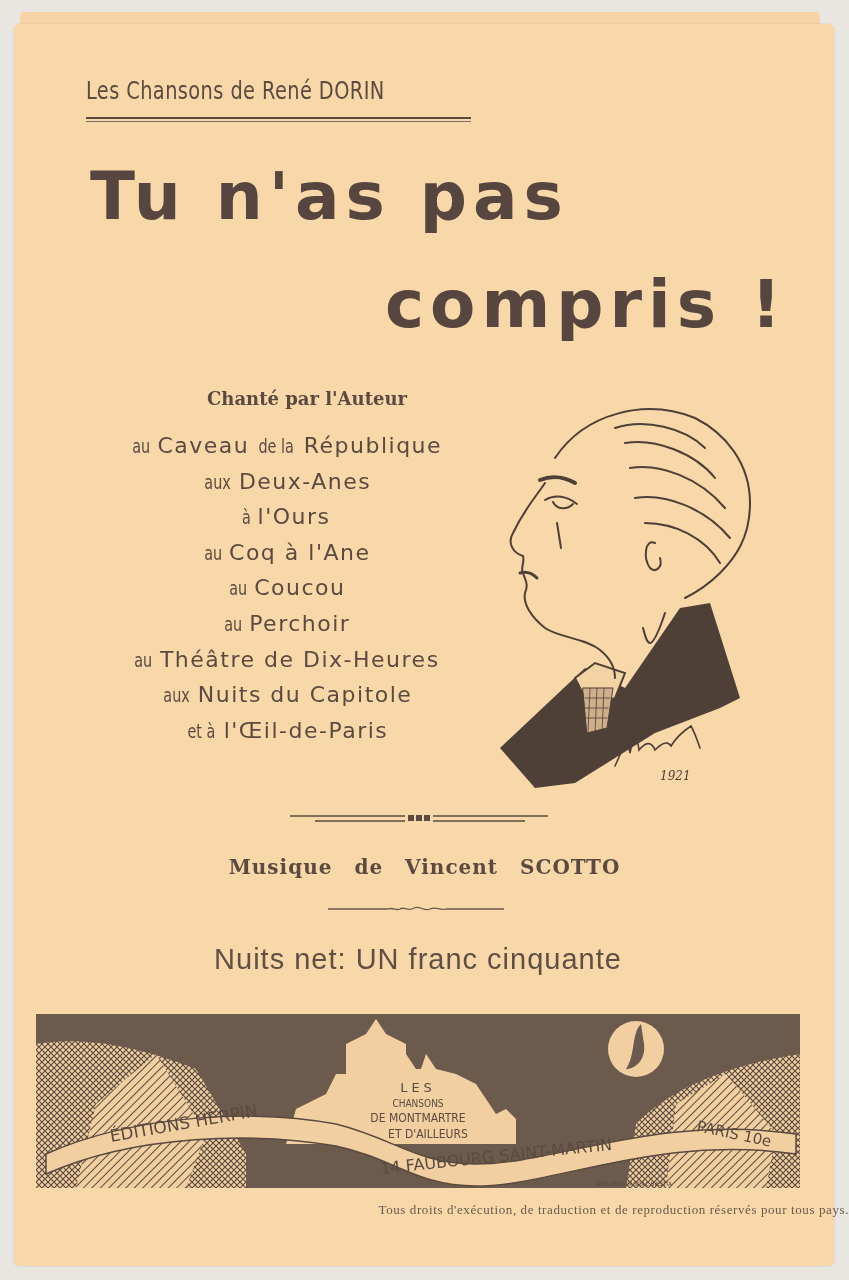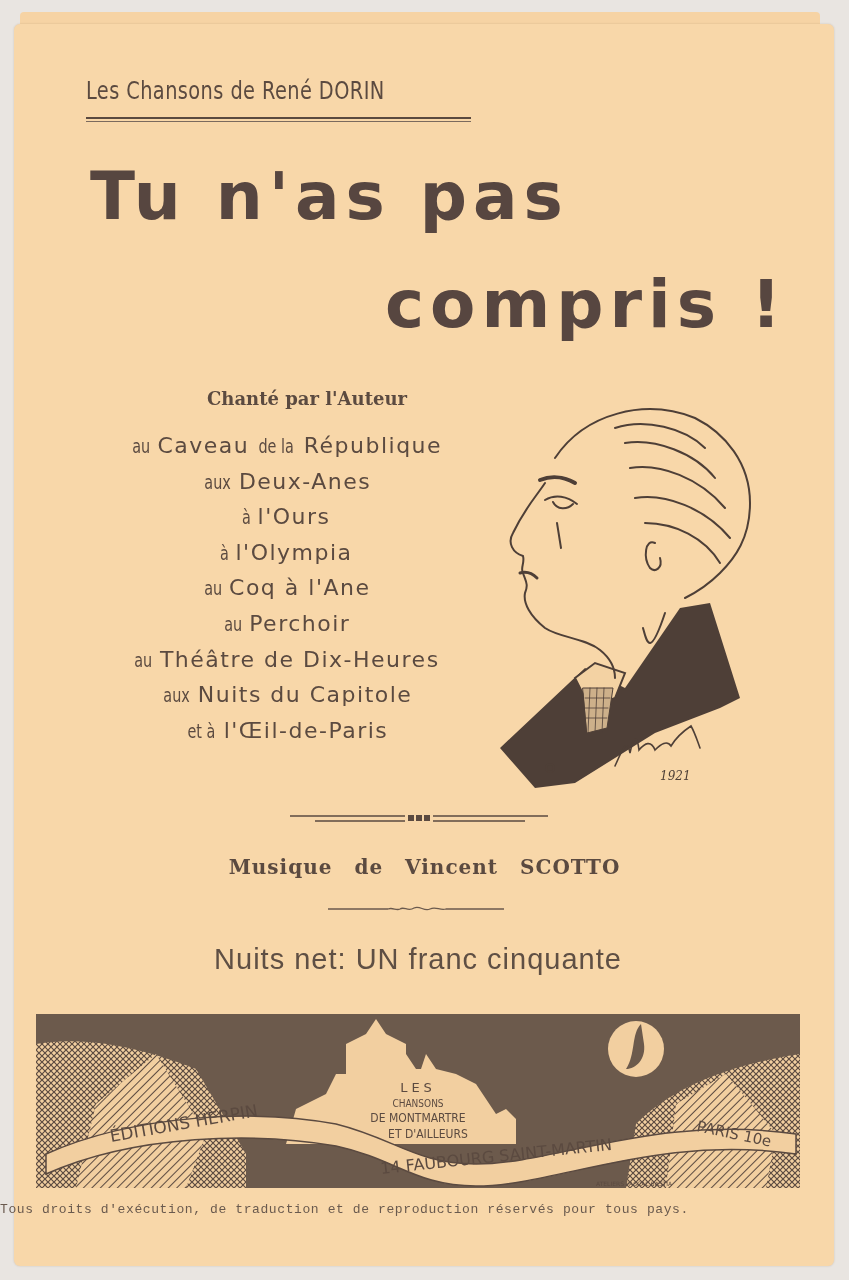--- a/index.html
+++ b/index.html
@@ -16,21 +16,21 @@
   .venue{height:35.6px;line-height:36px;text-align:center;white-space:nowrap;color:#5b4a40;}
   .venue .pre{font-family:"DejaVu Sans Condensed","DejaVu Sans",sans-serif;font-size:20px;transform:scaleX(.8);display:inline-block;}
   .venue .name{font-family:"DejaVu Sans",sans-serif;font-weight:normal;font-size:22px;letter-spacing:1.5px;}
   .portrait{position:absolute;left:495px;top:388px;width:270px;height:410px;}
   .divider1{position:absolute;left:290px;top:812px;width:258px;height:14px;}
   .music{position:absolute;left:0;width:849px;text-align:center;top:855px;font-family:"DejaVu Serif",serif;font-weight:bold;font-size:20px;color:#5b4a40;letter-spacing:1px;}
   .music span{margin:13px 7px;}
   .divider2{position:absolute;left:328px;top:903px;width:176px;height:12px;}
   .price{position:absolute;left:0;width:836px;text-align:center;top:943px;font-family:"Liberation Sans",sans-serif;font-size:29px;color:#5f4f44;letter-spacing:1px;}
   .banner{position:absolute;left:36px;top:1014px;width:764px;height:174px;}
-  .rights{position:absolute;left:0;width:849px;text-align:left;top:1202px;font-family:Liberation Mono, monospace;font-size:13px;color:#6a5a4e;letter-spacing:.6px;}
+  .rights{position:absolute;left:0;width:849px;text-align:right;top:1202px;font-family:Liberation Serif, serif;font-size:13px;color:#6a5a4e;letter-spacing:.6px;}
 </style>
 </head>
 <body>
 
 <div class="back-sheet"></div>
 <div class="sheet"></div>
 
 <div class="series">Les Chansons de René DORIN</div>
 <div class="series-rule"></div>
 <div class="series-rule2"></div>
@@ -49,26 +49,26 @@
   </div>
   <div class="venue">
     <span class="pre">aux</span>
     <span class="name">Deux-Anes</span>
   </div>
   <div class="venue">
     <span class="pre">à</span>
     <span class="name">l'Ours</span>
   </div>
   <div class="venue">
-    <span class="pre">à</span>
-    <span class="name">l'Olympia</span>
+    <span class="pre">au</span>
+    <span class="name">Coq à l'Ane</span>
   </div>
   <div class="venue">
     <span class="pre">au</span>
-    <span class="name">Coq à l'Ane</span>
+    <span class="name">Coucou</span>
   </div>
   <div class="venue">
     <span class="pre">au</span>
     <span class="name">Perchoir</span>
   </div>
   <div class="venue">
     <span class="pre">au</span>
     <span class="name">Théâtre de Dix-Heures</span>
   </div>
   <div class="venue">

